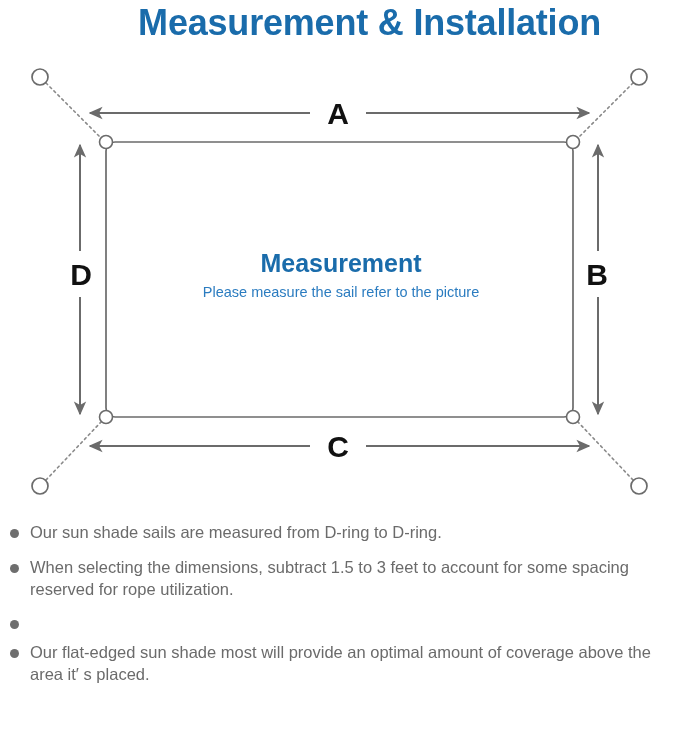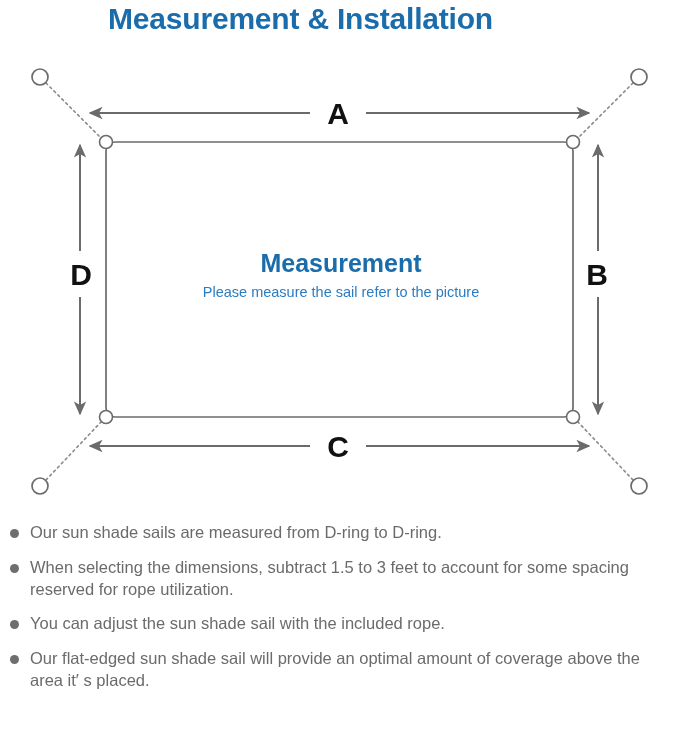--- a/index.html
+++ b/index.html
@@ -13,22 +13,22 @@
     position: relative;
     font-family: "Liberation Sans", sans-serif;
     overflow: hidden;
   }
 
   #page-title {
     position: absolute;
     left: 0;
     top: 2px;
     width: 601px;
-    text-align: center;
-    font-size: 30px;
+    text-align: right;
+    font-size: 36px;
     font-weight: bold;
     color: #1a6cab;
     letter-spacing: -0.2px;
     font-family: "Liberation Sans", sans-serif;
   }
 
   #diagram {
     position: absolute;
     left: 0;
     top: 46px;
@@ -129,19 +129,18 @@
   <div class="bullet-row">
     <span class="bullet-dot"></span>
     <span class="bullet-text">Our sun shade sails are measured from D-ring to D-ring.</span>
   </div>
   <div class="bullet-row">
     <span class="bullet-dot"></span>
     <span class="bullet-text">When selecting the dimensions, subtract 1.5 to 3 feet to account for some spacing reserved for rope utilization.</span>
   </div>
   <div class="bullet-row">
     <span class="bullet-dot"></span>
-    <span class="bullet-text">You can adjust the sun shade sail with the included rope.</span>
   </div>
   <div class="bullet-row">
     <span class="bullet-dot"></span>
-    <span class="bullet-text">Our flat-edged sun shade sail will provide an optimal amount of coverage above the area it′ s placed.</span>
+    <span class="bullet-text">Our flat-edged sun shade most will provide an optimal amount of coverage above the area it′ s placed.</span>
   </div>
 </div>
 
 </body></html>

